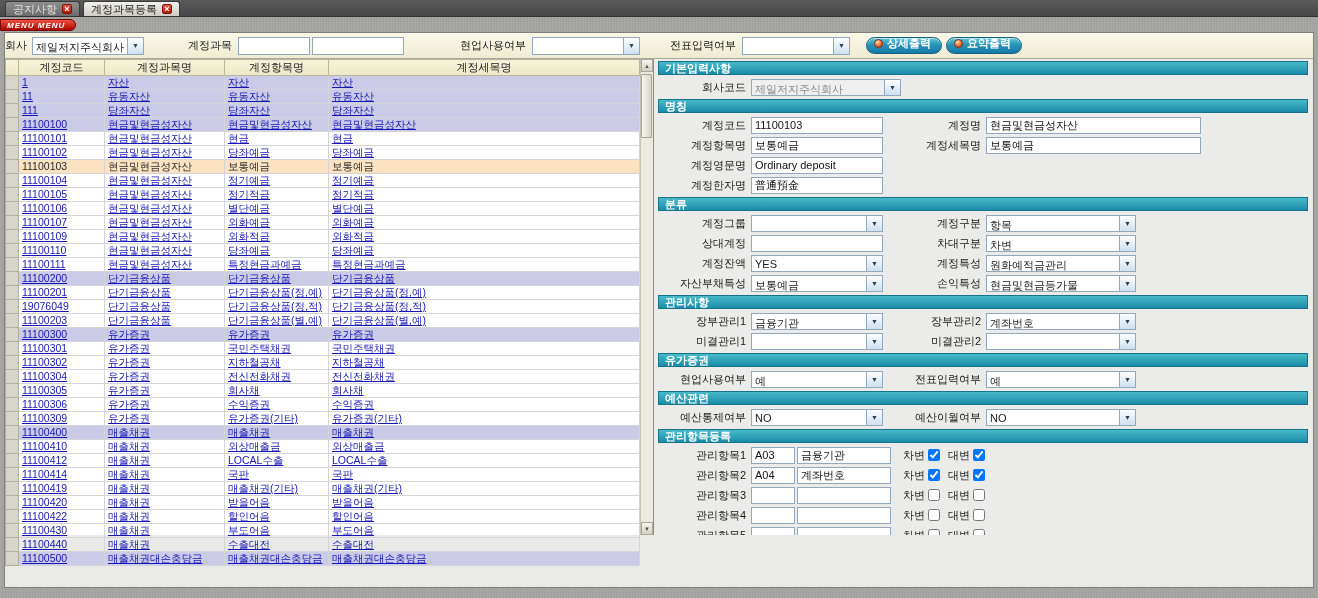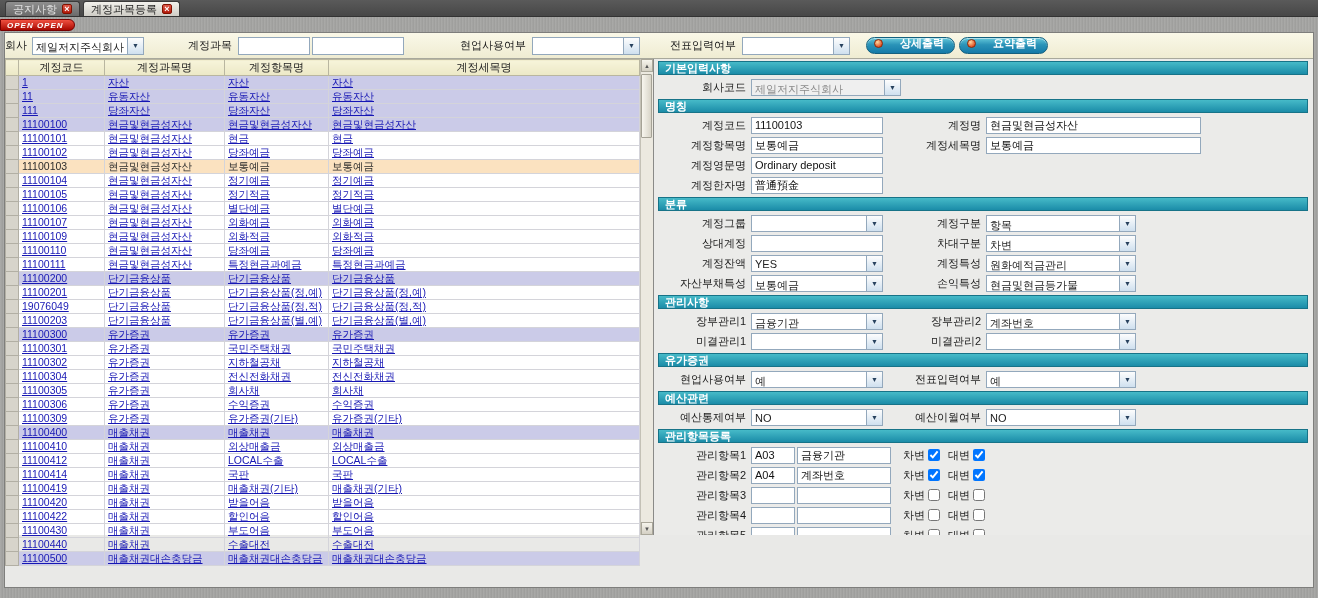--- a/index.html
+++ b/index.html
@@ -69,21 +69,21 @@
     border-left: 1px solid #93a8bc; color: #27415e;
     font-size: 7px; display: flex; align-items: center; justify-content: center;
   }
   .combo.disabled { background: #efefef; }
   .combo.disabled .cval { color: #8a8a8a; }
 
   .tb-btn {
     height: 17px; border-radius: 9px; border: 1px solid #14607e;
     background: linear-gradient(#64c8da 0%, #2a93b8 45%, #147aa8 100%);
     color: #fff; font-weight: bold; font-size: 11px;
-    display: flex; align-items: center; gap: 17px; padding: 0 10px 4px 7px;
+    display: flex; align-items: center; gap: 4px; padding: 0 10px 4px 7px;
     box-shadow: inset 0 1px 0 rgba(255,255,255,.5);
     cursor: default;
   }
   .tb-btn .btn-ico {
     width: 9px; height: 9px; border-radius: 50%;
     background: radial-gradient(circle at 35% 30%, #ffd9a0, #e2562a 70%);
     border: 1px solid #8c2808;
   }
 
   
@@ -152,21 +152,21 @@
   <div class="tab inactive">
     <span>공지사항</span>
     <span class="tab-close">×</span>
   </div>
   <div class="tab active">
     <span>계정과목등록</span>
     <span class="tab-close">×</span>
   </div>
 </div>
 
-<div class="menu-open">OPEN OPEN</div>
+<div class="menu-open">MENU MENU</div>
 
 <div class="frame">
 
   <div class="toolbar">
     <span class="tb-label" style="">회사</span>
     <div class="combo" style="width:112px;margin-left:5px">
       <span class="cval">제일저지주식회사</span>
       <span class="carrow">▼</span>
     </div>
     <span class="tb-label" style="margin-left:44px">계정과목</span>

